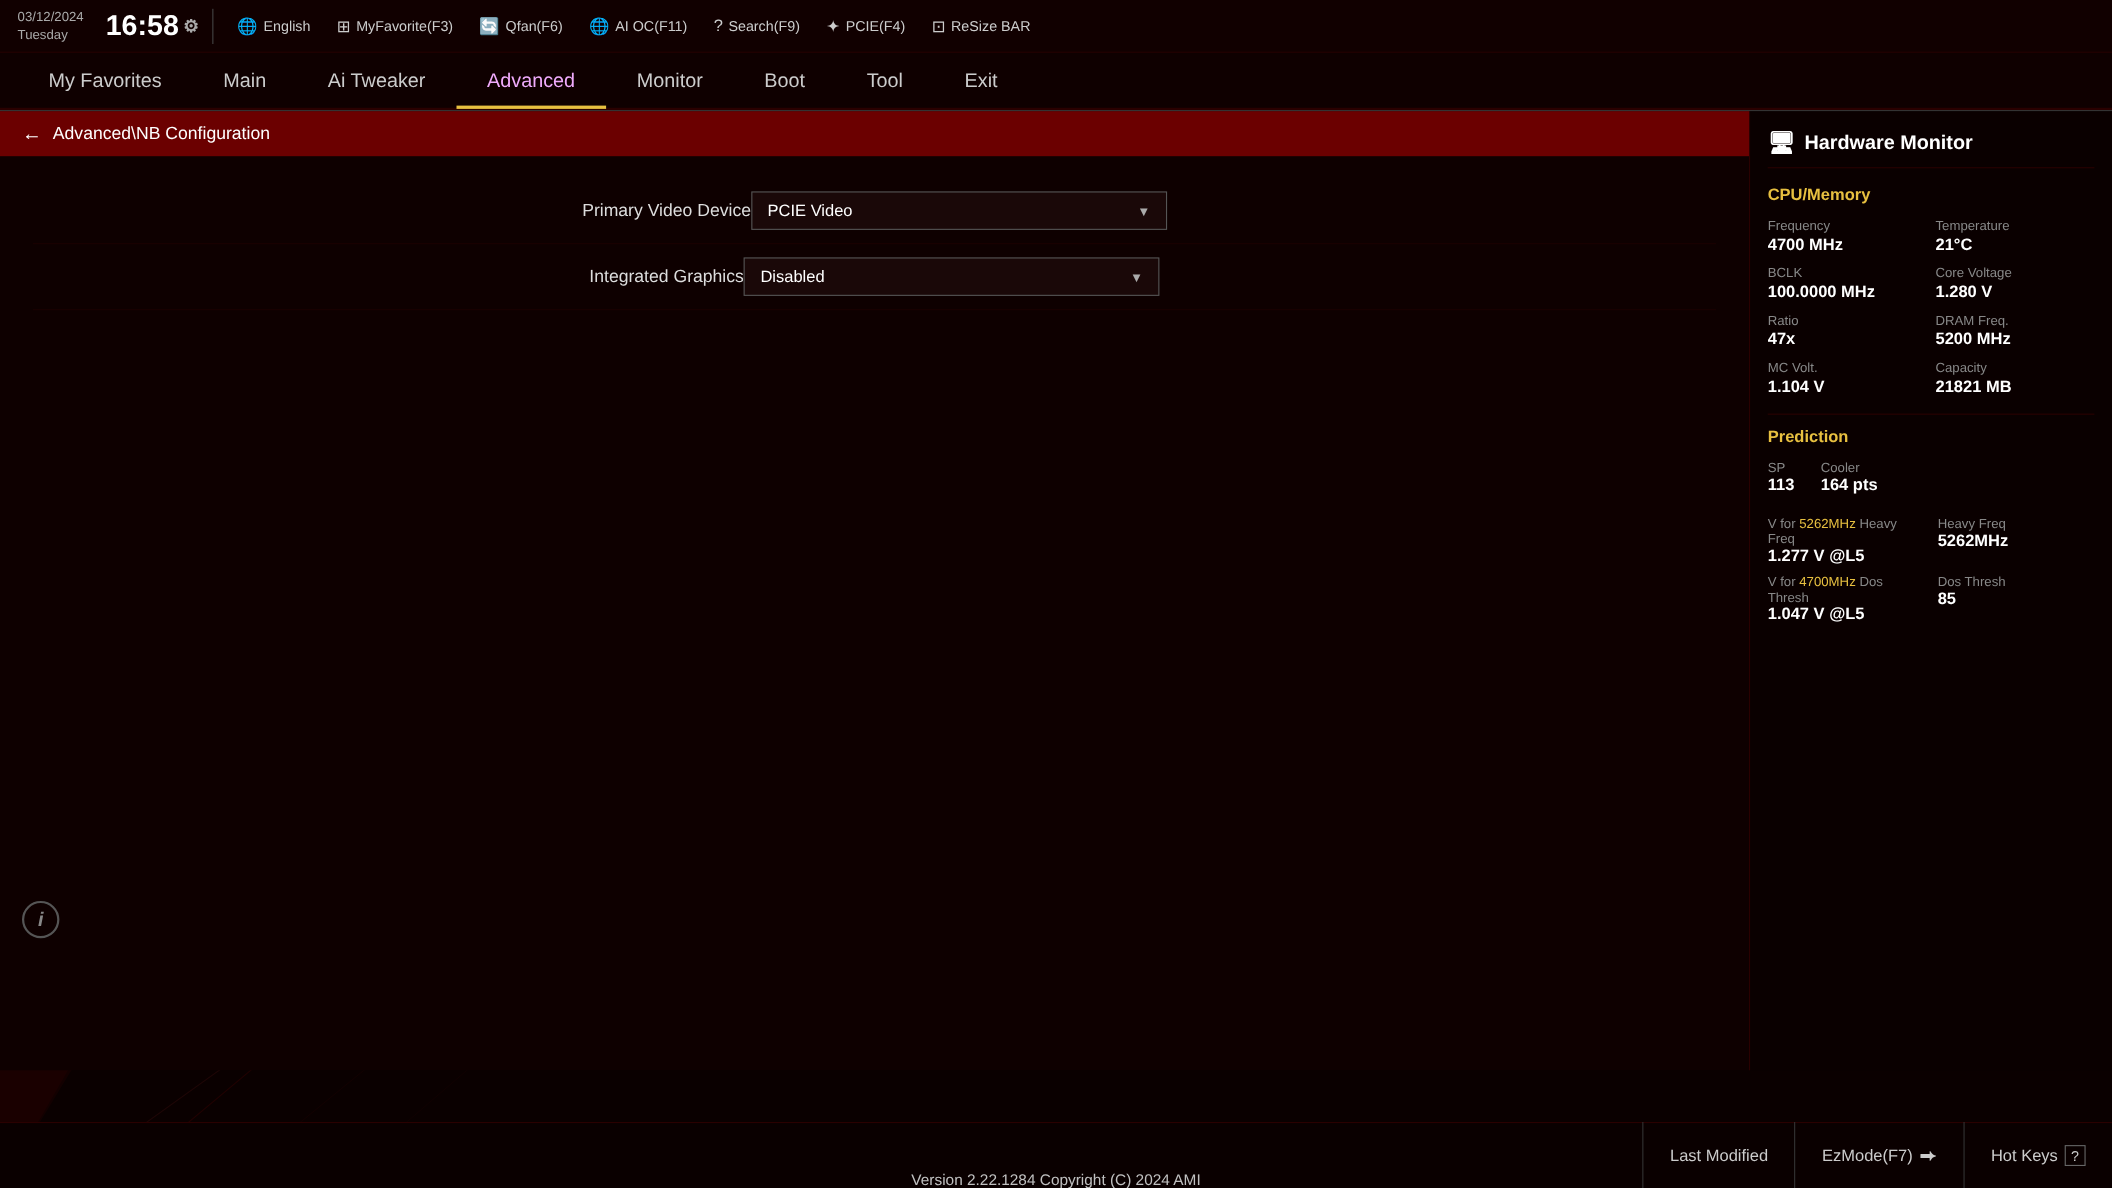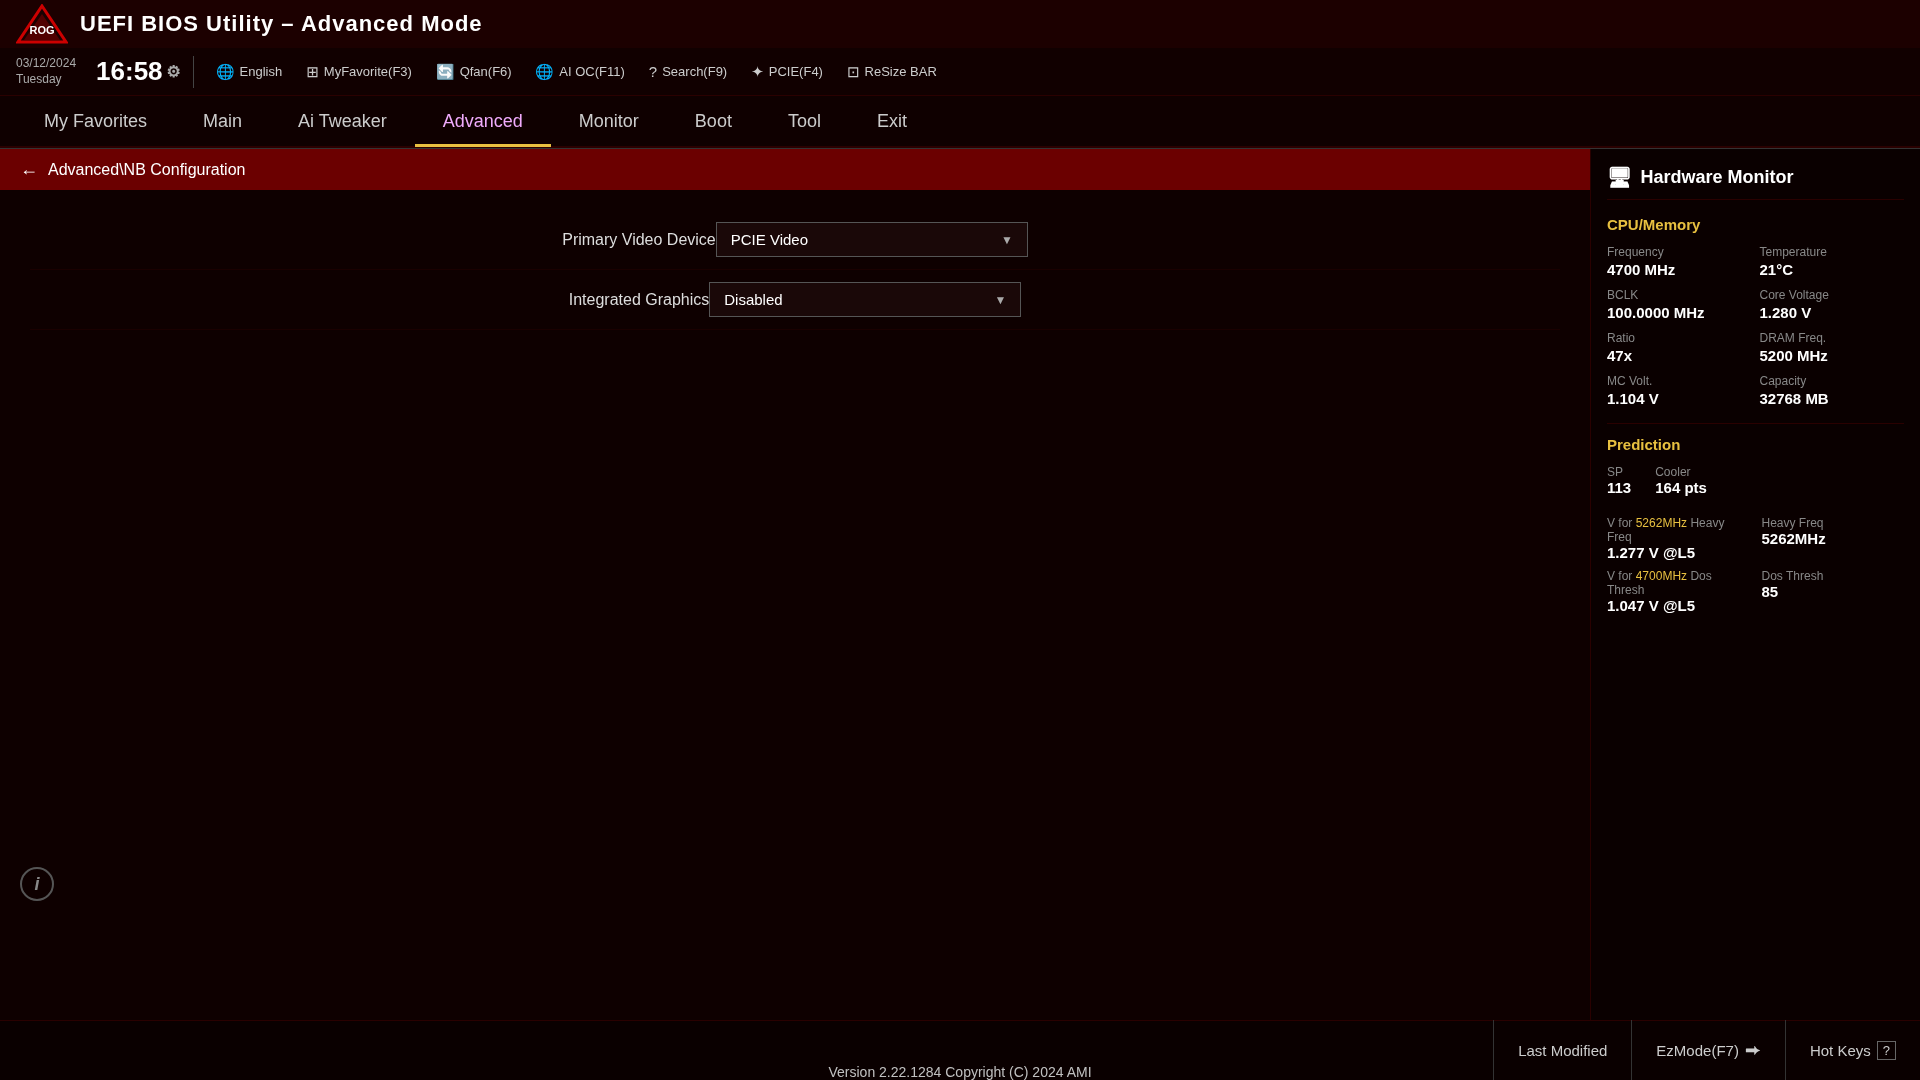--- a/index.html
+++ b/index.html
@@ -180,21 +180,21 @@
       border-bottom: 1px solid #1a0000;
     }
 
     .setting-label {
       color: #ddd;
       font-size: 16px;
       font-weight: 500;
     }
 
     .setting-control {
-      width: 312px;
+      width: 378px;
     }
 
     .dropdown-control {
       display: flex;
       align-items: center;
       justify-content: space-between;
       background: #1a0808;
       border: 1px solid #555;
       color: #fff;
       font-size: 15px;
@@ -382,29 +382,20 @@
   <path d="M0 1080 L150 820 L300 860 L450 740 L550 780 L650 660 L0 660 Z" fill="#500000" opacity="0.4"></path>
   <line x1="100" y1="1080" x2="650" y2="620" stroke="#cc0000" stroke-width="1" opacity="0.3"></line>
   <line x1="200" y1="1080" x2="750" y2="630" stroke="#cc0000" stroke-width="0.5" opacity="0.2"></line>
   <line x1="300" y1="1080" x2="800" y2="650" stroke="#cc0000" stroke-width="0.5" opacity="0.15"></line>
   <line x1="50" y1="1080" x2="580" y2="700" stroke="#ff4444" stroke-width="1" opacity="0.2"></line>
   <line x1="0" y1="950" x2="700" y2="650" stroke="#dd2222" stroke-width="0.8" opacity="0.25"></line>
 </svg>
 
 <div class="header">
 
-  <div class="title-bar">
-
-    <svg class="rog-logo" viewBox="0 0 52 40" xmlns="http://www.w3.org/2000/svg">
-      <polygon points="26,2 50,38 2,38" fill="none" stroke="#cc0000" stroke-width="3"></polygon>
-      <polygon points="26,10 44,36 8,36" fill="#cc0000" opacity="0.3"></polygon>
-      <text x="26" y="30" text-anchor="middle" fill="white" font-size="11" font-weight="bold">ROG</text>
-    </svg>
-    <span class="title-text">UEFI BIOS Utility – Advanced Mode</span>
-  </div>
 
   <div class="toolbar">
     <div class="datetime">
       <span style="font-size:12px;color:#aaa;">03/12/2024</span>
       <span style="font-size:12px;color:#aaa;">Tuesday</span>
     </div>
     <div class="time-display">
       <span>16:58</span>
       <span class="gear-icon-inline">⚙</span>
     </div>
@@ -531,21 +522,21 @@
       <div class="monitor-item">
         <div class="monitor-label">DRAM Freq.</div>
         <div class="monitor-value">5200 MHz</div>
       </div>
       <div class="monitor-item">
         <div class="monitor-label">MC Volt.</div>
         <div class="monitor-value">1.104 V</div>
       </div>
       <div class="monitor-item">
         <div class="monitor-label">Capacity</div>
-        <div class="monitor-value">32768 MB</div>
+        <div class="monitor-value">21821 MB</div>
       </div>
     </div>
 
     <hr class="divider-h">
 
     <div class="section-title">Prediction</div>
 
     <div class="prediction-inline">
       <div class="prediction-row">
         <div class="pred-label">SP</div>

